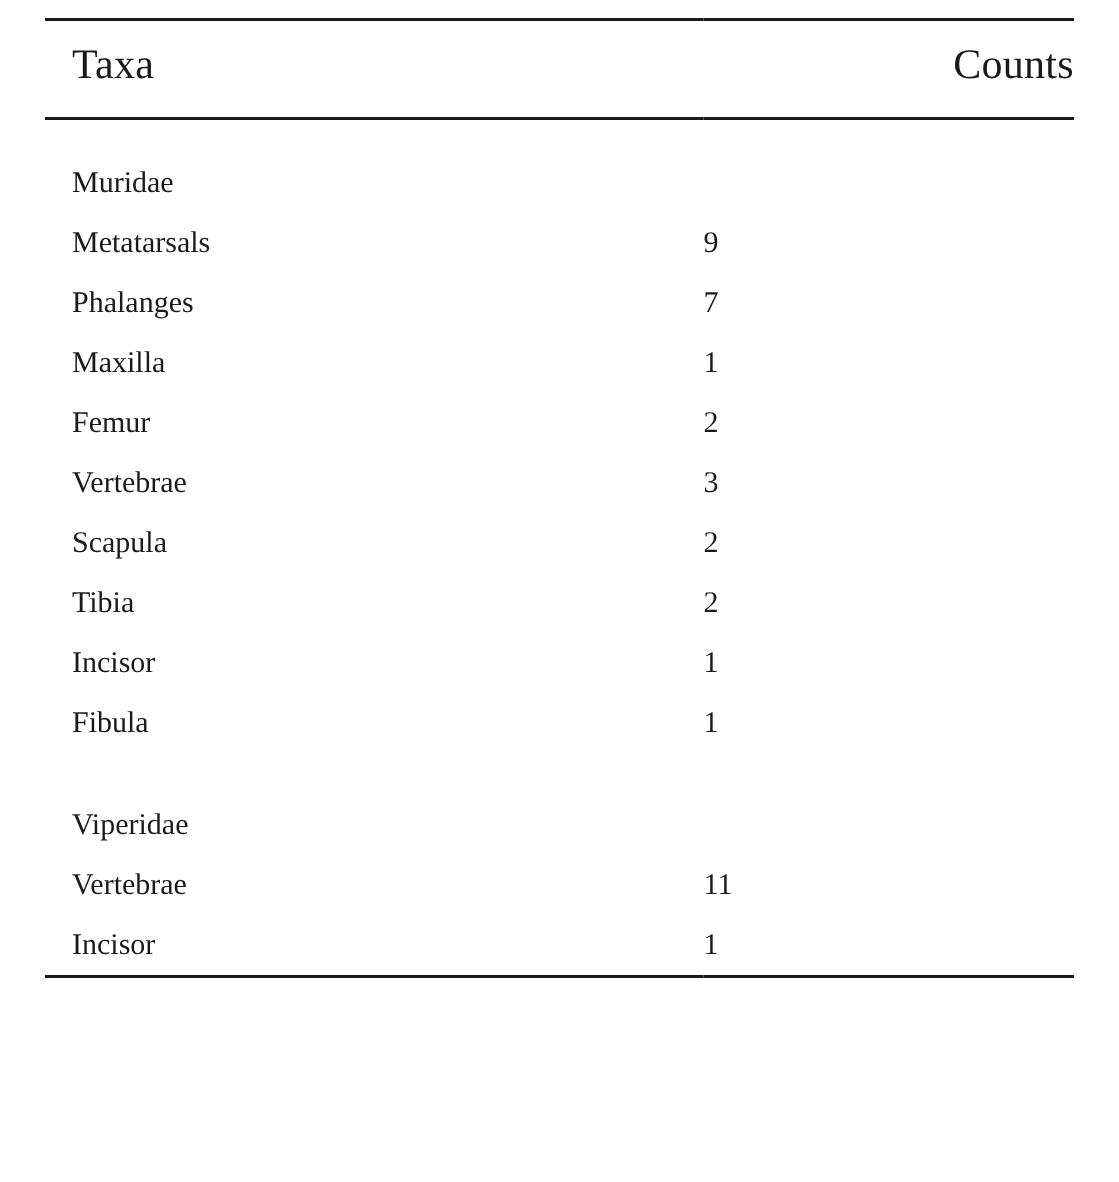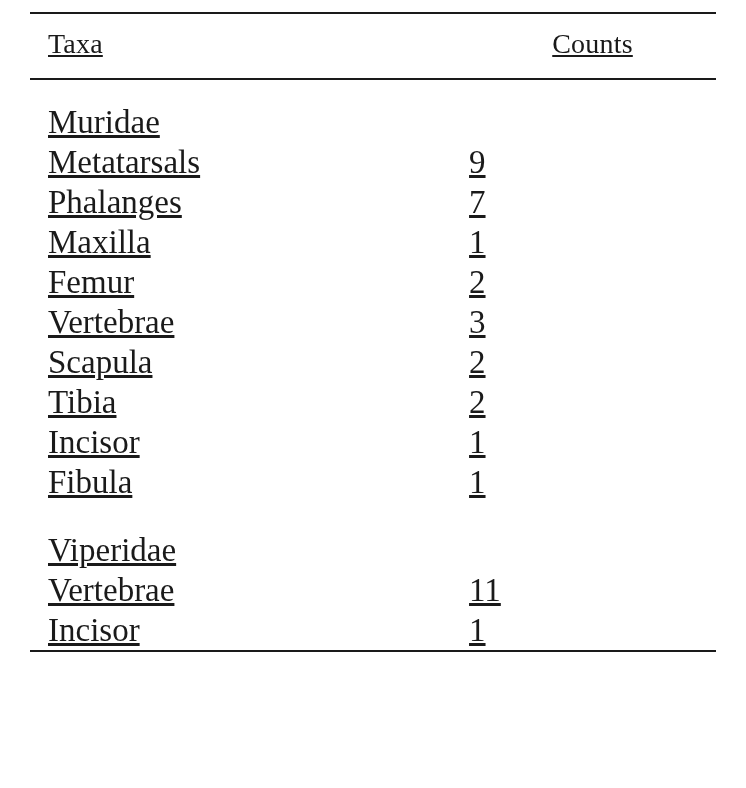--- a/index.html
+++ b/index.html
@@ -12,21 +12,20 @@
     height: 788px;
     font-family: "Liberation Serif", "DejaVu Serif", serif;
     color: #1a1a1a;
     overflow: hidden;
   }
   .table-wrap {
     box-sizing: border-box;
     width: 746px;
     height: 705px;
     padding: 12px 30px 0 30px;
-    text-decoration: underline;
   }
   table.data-table {
     width: 100%;
     border-collapse: collapse;
     table-layout: fixed;
   }
   table.data-table col.col-taxa { width: 64%; }
   table.data-table col.col-counts { width: 36%; }
 
   thead tr.header-row th {
@@ -34,24 +33,24 @@
     font-size: 28px;
     text-align: left;
     padding: 14px 0 18px 18px;
     border-top: 2.5px solid #1a1a1a;
     border-bottom: 2.5px solid #1a1a1a;
     letter-spacing: 0.2px;
   }
   thead tr.header-row th.counts-head {
     padding-left: 0;
     padding-right: 0;
-    text-align: center;
+    text-align: right;
   }
   tbody tr td {
-    font-size: 33px;
+    font-size: 20px;
     padding: 0;
     height: 40px;
     vertical-align: middle;
     line-height: 40px;
   }
   tbody tr td.taxa-cell {
     padding-left: 18px;
   }
   tbody tr td.count-cell {
     text-align: left;

